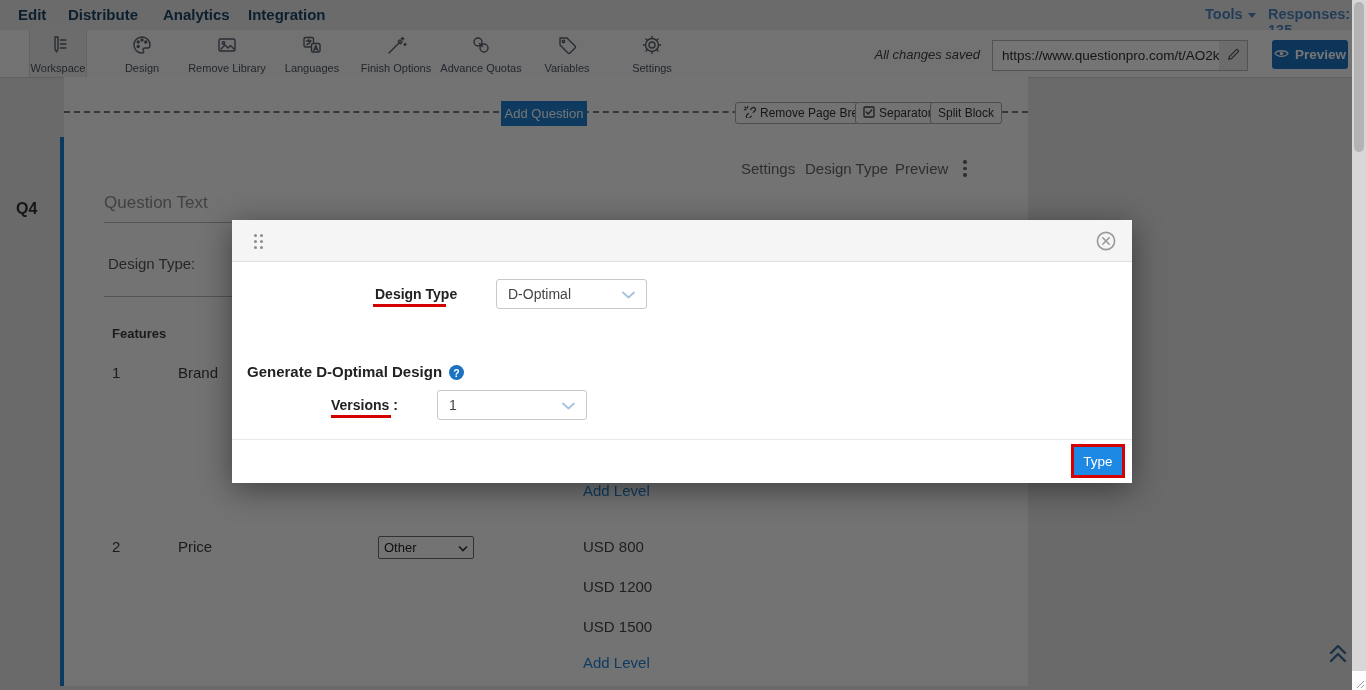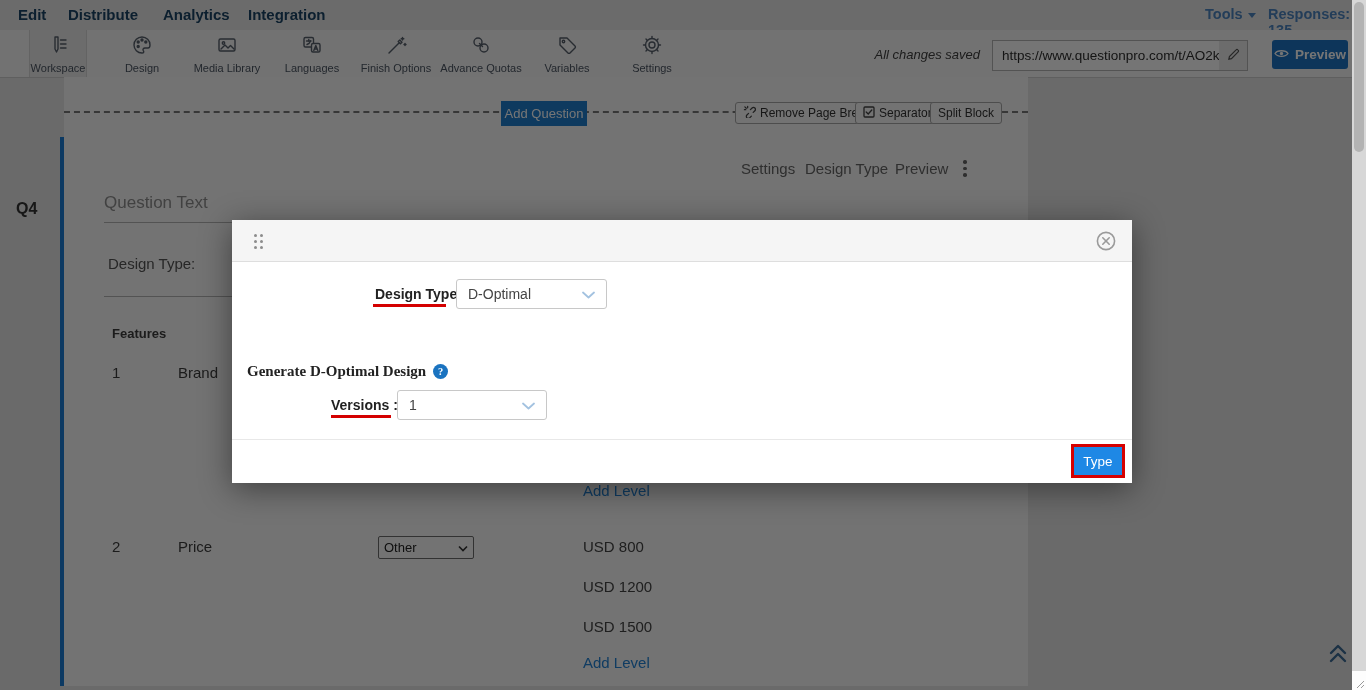--- a/index.html
+++ b/index.html
@@ -61,23 +61,23 @@
   .modal{left:232px;top:220px;width:900px;height:263px;background:#fff;z-index:100;box-shadow:0 6px 30px rgba(0,0,0,.45);}
   .modal-hdr{position:absolute;left:0;top:0;width:100%;height:42px;background:#f5f5f5;border-bottom:1px solid #dedede;box-sizing:border-box;}
   .modal-title{position:absolute;left:0;top:0;width:100%;line-height:42px;text-align:center;font-size:17px;font-weight:700;color:#3a3a3a;}
   .draghandle{position:absolute;left:22px;top:14px;width:9px;display:grid;grid-template-columns:3px 3px;gap:3px;cursor:move;}
   .draghandle i{width:3px;height:3px;border-radius:50%;background:#8c8c8c;}
   .modal-close{position:absolute;right:16px;top:11px;width:20px;height:20px;cursor:pointer;}
   .modal-close svg{stroke:#9a9a9a;fill:none;stroke-width:1.6;stroke-linecap:round;}
   .blbl{font-weight:700;font-size:14px;color:#222;}
   .redline{position:absolute;height:3px;background:#d40000;}
   .mselect{position:absolute;height:30px;background:#fff;border:1px solid #c8c8c8;border-radius:3px;box-sizing:border-box;
-        display:flex;align-items:center;justify-content:space-between;padding:0 11px;font-size:14px;color:#444;cursor:pointer;}
+        display:flex;align-items:center;justify-content:space-between;padding:0 11px;font-size:14px;color:#444;cursor:pointer;margin-left:40px;}
   .mselect svg{stroke:#a3c2e0;fill:none;stroke-width:1.8;stroke-linecap:round;stroke-linejoin:round;}
-  .gen-title{position:absolute;left:15px;top:143px;font-size:15px;font-weight:700;color:#222;display:flex;align-items:center;gap:7px;font-family:Liberation Serif, serif;}
+  .gen-title{position:absolute;left:15px;top:143px;font-size:15px;font-weight:700;color:#222;display:flex;align-items:flex-end;gap:7px;}
   .help{width:15px;height:15px;border-radius:50%;background:#1a73c0;color:#fff;font-size:10.5px;font-weight:700;
         display:flex;align-items:center;justify-content:center;cursor:pointer;}
   .modal-divider{position:absolute;left:0;top:219px;width:100%;height:0;border-top:1px solid #e8e8e8;}
   .start-wrap{position:absolute;left:839px;top:224px;border:3px solid #d60000;}
   .btn-start{width:48px;height:28px;background:#1e88e5;color:#fff;font-size:13.5px;display:flex;align-items:center;
         justify-content:center;cursor:pointer;}
 
   
   .sb-track{left:1352px;top:0;width:14px;height:690px;background:#d7d7d7;z-index:60;}
   .sb-thumb{left:1354px;top:2px;width:10px;height:150px;background:#b3b3b3;border-radius:6px;z-index:61;cursor:pointer;}
@@ -116,21 +116,21 @@
             <circle cx="7.2" cy="12.5" r="1" fill="#57606c"></circle>
           </svg></span>
       <span class="lbl">Design</span>
     </div>
     <div class="tool" style="left:187px;width:80px">
       <span><svg width="22" height="22" viewBox="0 0 22 22">
             <rect x="3" y="5" width="16" height="12" rx="1.5"></rect>
             <circle cx="7.5" cy="9" r="1.2"></circle>
             <path d="M5 15l4-4 3 3 2.5-2.5L18 15"></path>
           </svg></span>
-      <span class="lbl">Media Library</span>
+      <span class="lbl">Remove Library</span>
     </div>
     <div class="tool" style="left:277px;width:70px">
       <span><svg width="22" height="22" viewBox="0 0 22 22">
             <rect x="3" y="3.5" width="9.5" height="9.5" rx="1.5"></rect>
             <line x1="5.5" y1="7" x2="10" y2="7"></line>
             <line x1="7.7" y1="5.5" x2="7.7" y2="7"></line>
             <path d="M6 10.5c1.5-.5 3-2 3.5-3.5"></path>
             <rect x="10.5" y="9.5" width="8.5" height="8.5" rx="1.5" fill="#f8f8f8"></rect>
             <path d="M12.8 16.5l2-5 2 5M13.4 15h2.8"></path>
           </svg></span>

